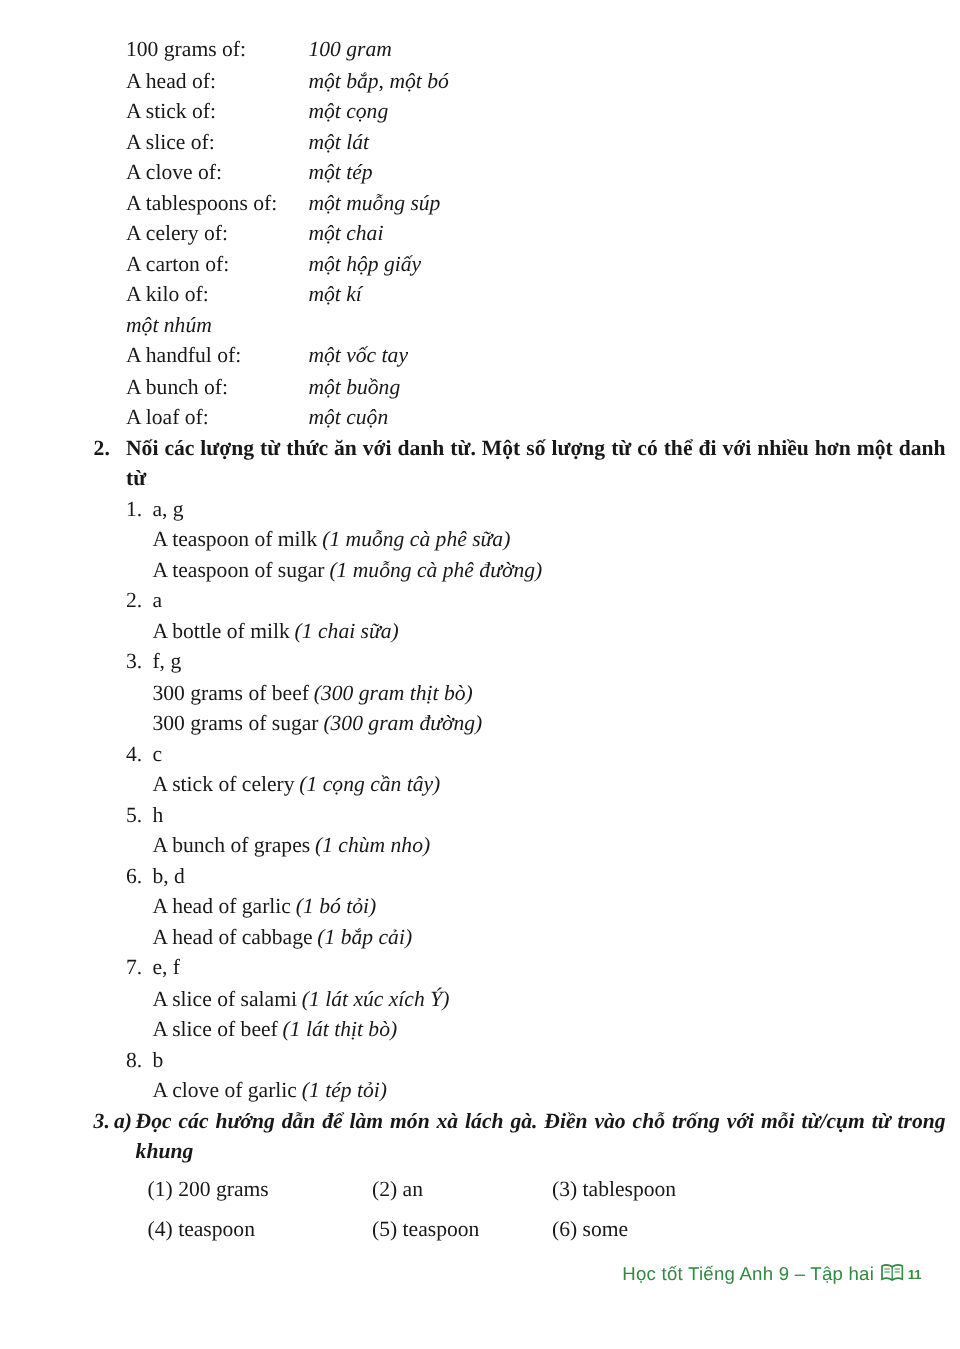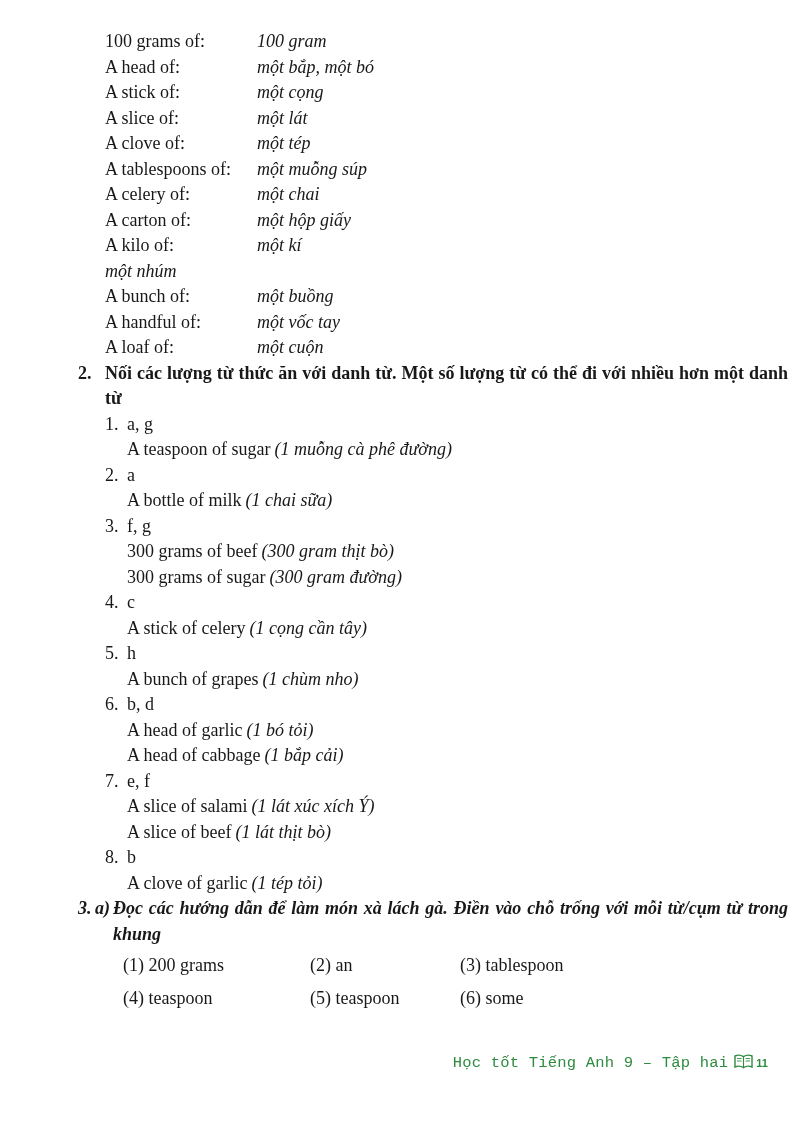--- a/index.html
+++ b/index.html
@@ -44,21 +44,21 @@
   .footer {
     position: absolute;
     top: 1051px; right: 32px;
     display: flex; align-items: center;
     font-family: "Liberation Sans", sans-serif;
     font-size: 15.5px;
     color: #2e8b3f;
     line-height: 22px;
     white-space: nowrap;
   }
-  .footer-title { letter-spacing: 0.2px; font-family: Liberation Mono, monospace; }
+  .footer-title { letter-spacing: 0.2px; }
   .book-icon { margin: 2px 3px 0 6px; display: inline-block; }
   .footer-page { font-weight: bold; font-size: 11px; }
 </style>
 </head>
 <body>
 
 <div class="page">
 
   <div>
     <div class="qrow">
@@ -94,41 +94,42 @@
         <span class="qtrans">một hộp giấy</span>
       </div>
     <div class="qrow">
         <span class="qterm">A kilo of:</span>
         <span class="qtrans">một kí</span>
       </div>
     <div class="qrow">
         <span class="qtrans">một nhúm</span>
       </div>
     <div class="qrow">
+        <span class="qterm">A handful of:</span>
+        <span class="qtrans">một vốc tay</span>
+      </div>
+    <div class="qrow">
         <span class="qterm">A bunch of:</span>
         <span class="qtrans">một buồng</span>
-      </div>
-    <div class="qrow">
-        <span class="qterm">A handful of:</span>
-        <span class="qtrans">một vốc tay</span>
       </div>
     <div class="qrow">
         <span class="qterm">A loaf of:</span>
         <span class="qtrans">một cuộn</span>
       </div>
   </div>
 
   <div class="sec-head">
     <span class="sec-num">2.</span>
     <span class="sec-title">Nối các lượng từ thức ăn với danh từ. Một số lượng từ có thể đi với nhiều hơn một danh từ</span>
   </div>
 
   <div class="s2-items">
     <div>
       <div><span class="item-num">1.</span><span>a, g</span></div>
+      <div class="item-line"><span>A teaspoon of milk</span><span class="vi">(1 muỗng cà phê sữa)</span></div>
       <div class="item-line"><span>A teaspoon of sugar</span><span class="vi">(1 muỗng cà phê đường)</span></div>
     </div>
     <div>
       <div><span class="item-num">2.</span><span>a</span></div>
       <div class="item-line"><span>A bottle of milk</span><span class="vi">(1 chai sữa)</span></div>
     </div>
     <div>
       <div><span class="item-num">3.</span><span>f, g</span></div>
       <div class="item-line"><span>300 grams of beef</span><span class="vi">(300 gram thịt bò)</span></div>
       <div class="item-line"><span>300 grams of sugar</span><span class="vi">(300 gram đường)</span></div>

